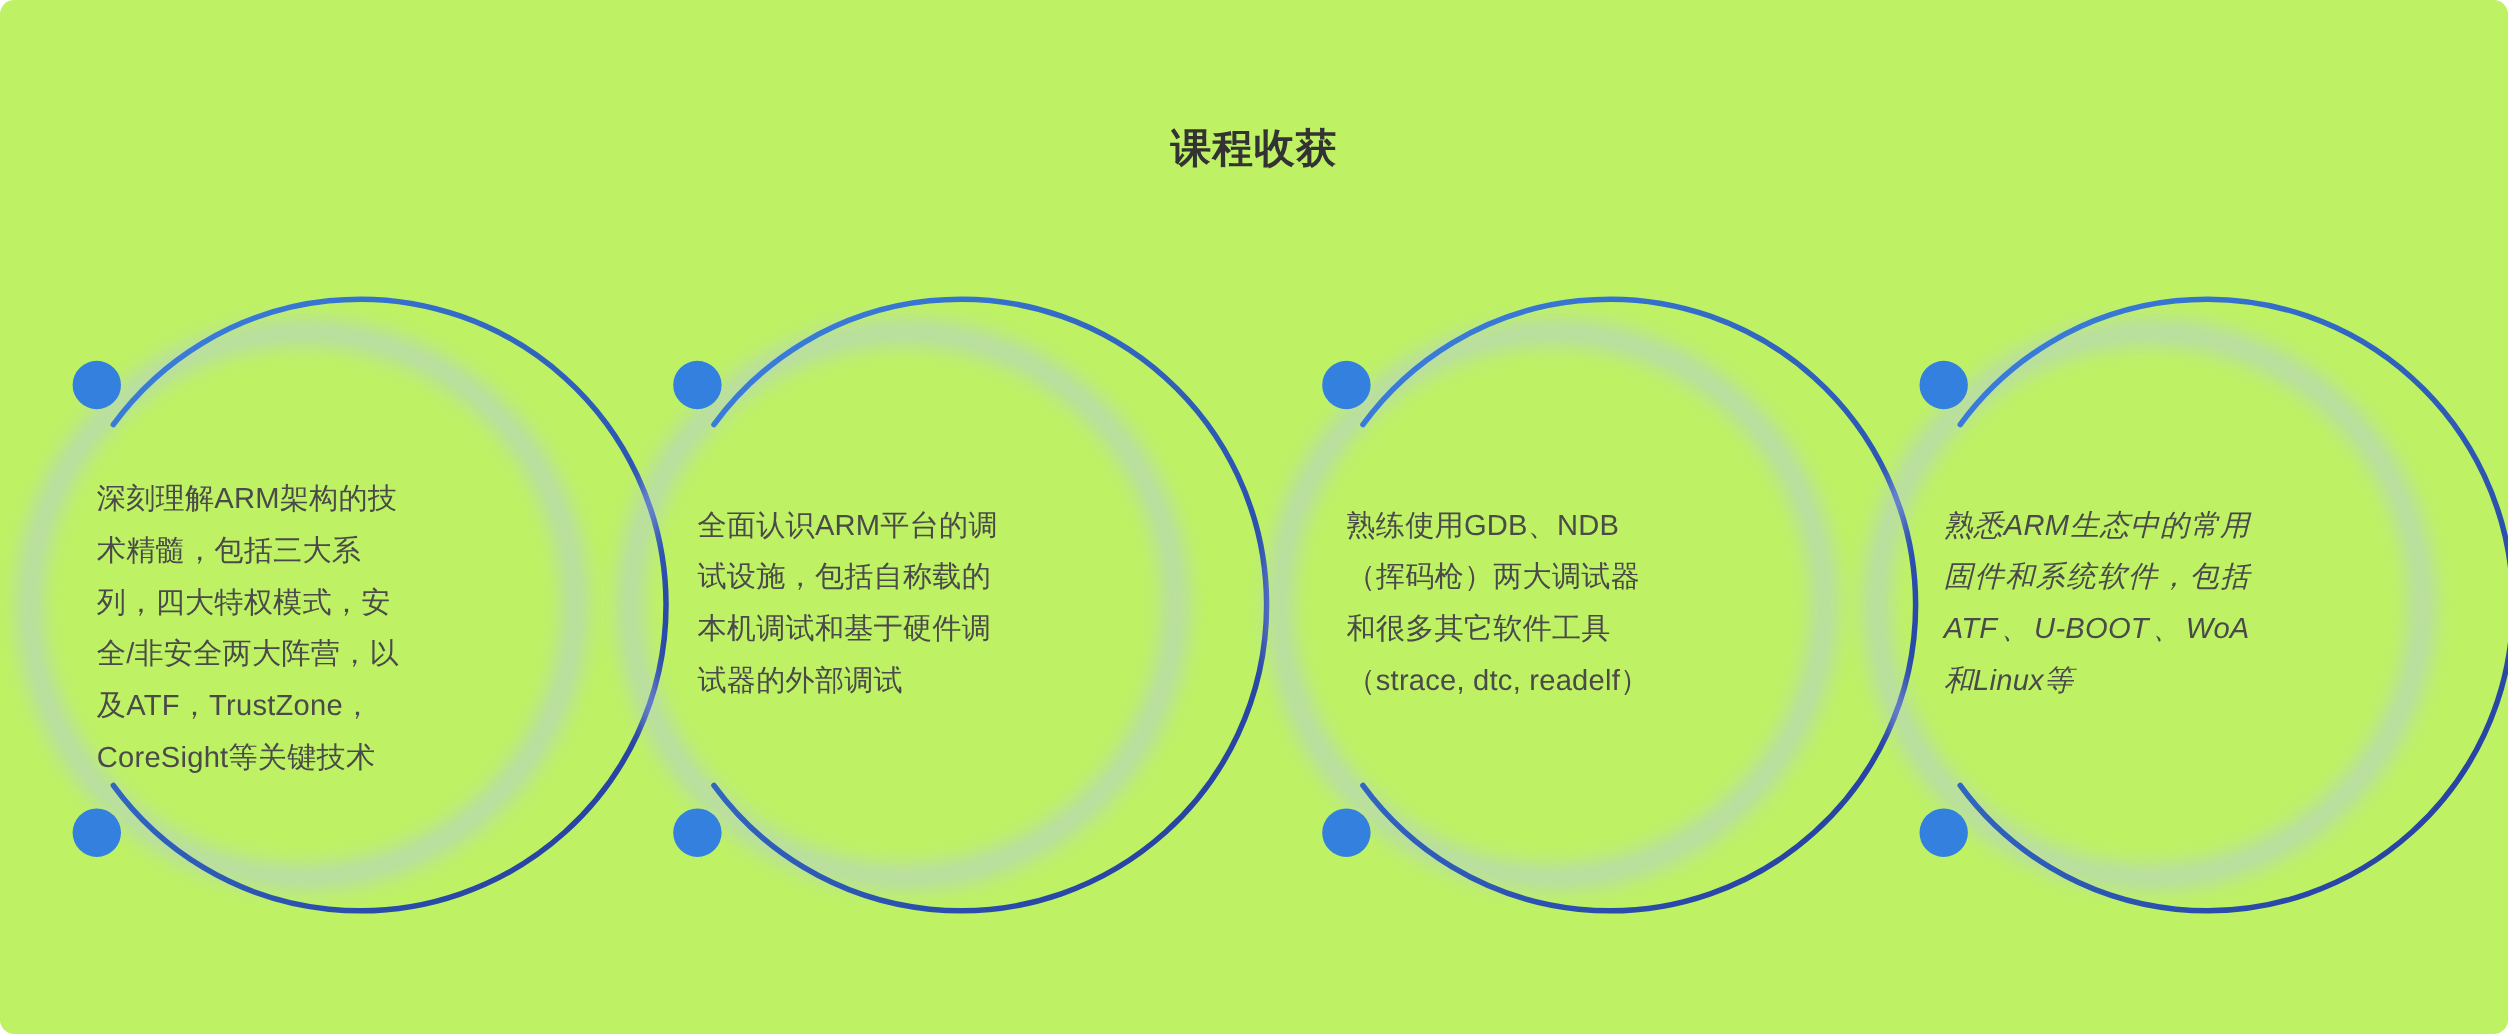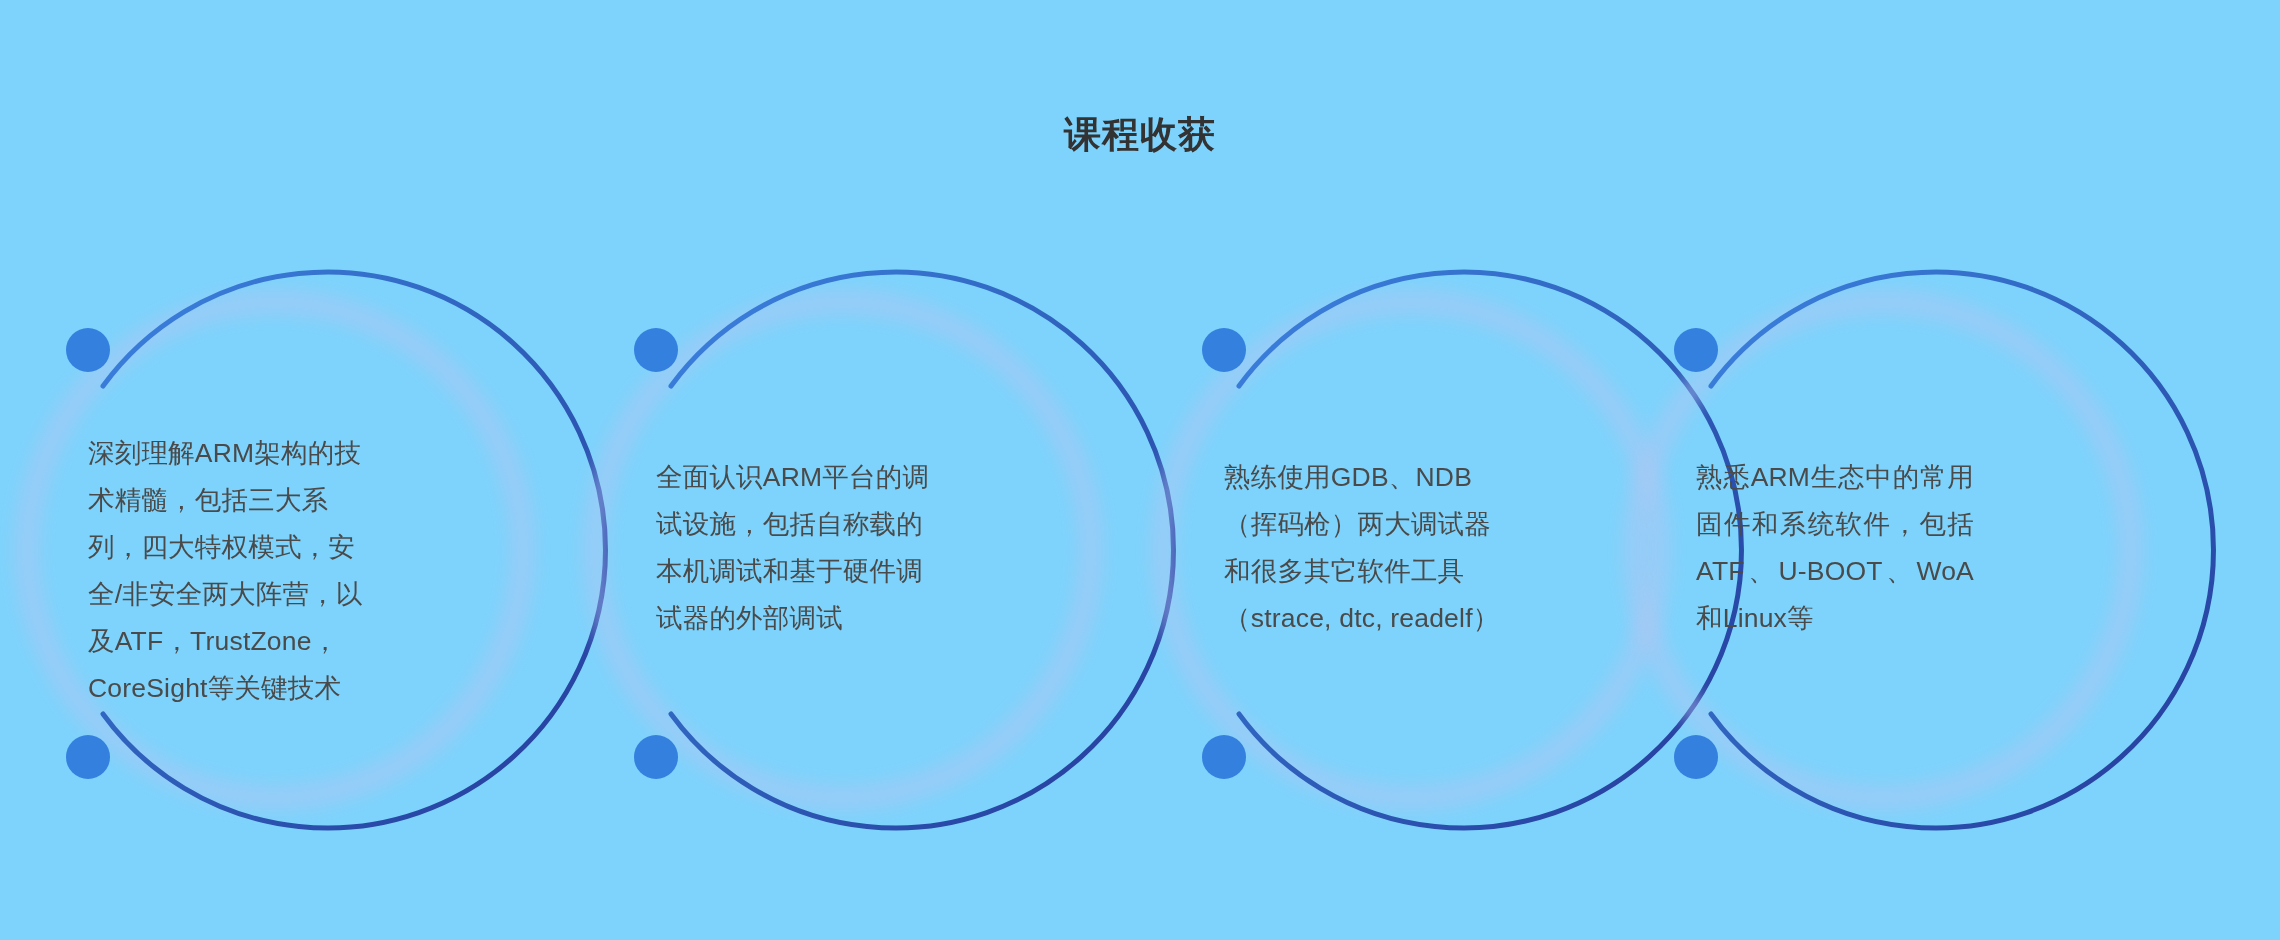--- a/index.html
+++ b/index.html
@@ -12,21 +12,22 @@
     height: 940px;
     overflow: hidden;
     font-family: "Liberation Sans", "DejaVu Sans", sans-serif;
     -webkit-font-smoothing: antialiased;
   }
 
   #page {
     position: relative;
     width: 2280px;
     height: 940px;
-    background: #7dd3fc;
+    background: #bef264;
+    border-radius: 13px;
   }
 
   
   #title {
     position: absolute;
     top: 110px;
     left: 0;
     width: 2280px;
     text-align: center;
     font-size: 37px;
@@ -37,23 +38,23 @@
   }
 
   
   .card {
     position: absolute;
     top: 258px;
     width: 584px;
     height: 600px;
   }
   .card.c0 { left: -17px; }
-  .card.c1 { left: 551px; }
+  .card.c1 { left: 529px; }
   .card.c2 { left: 1119px; text-decoration: underline; }
-  .card.c3 { left: 1591px; }
+  .card.c3 { left: 1662px; font-style: italic; }
 
   .ring-svg {
     position: absolute;
     left: 0;
     top: 0;
     width: 584px;
     height: 600px;
     overflow: visible;
   }
 

